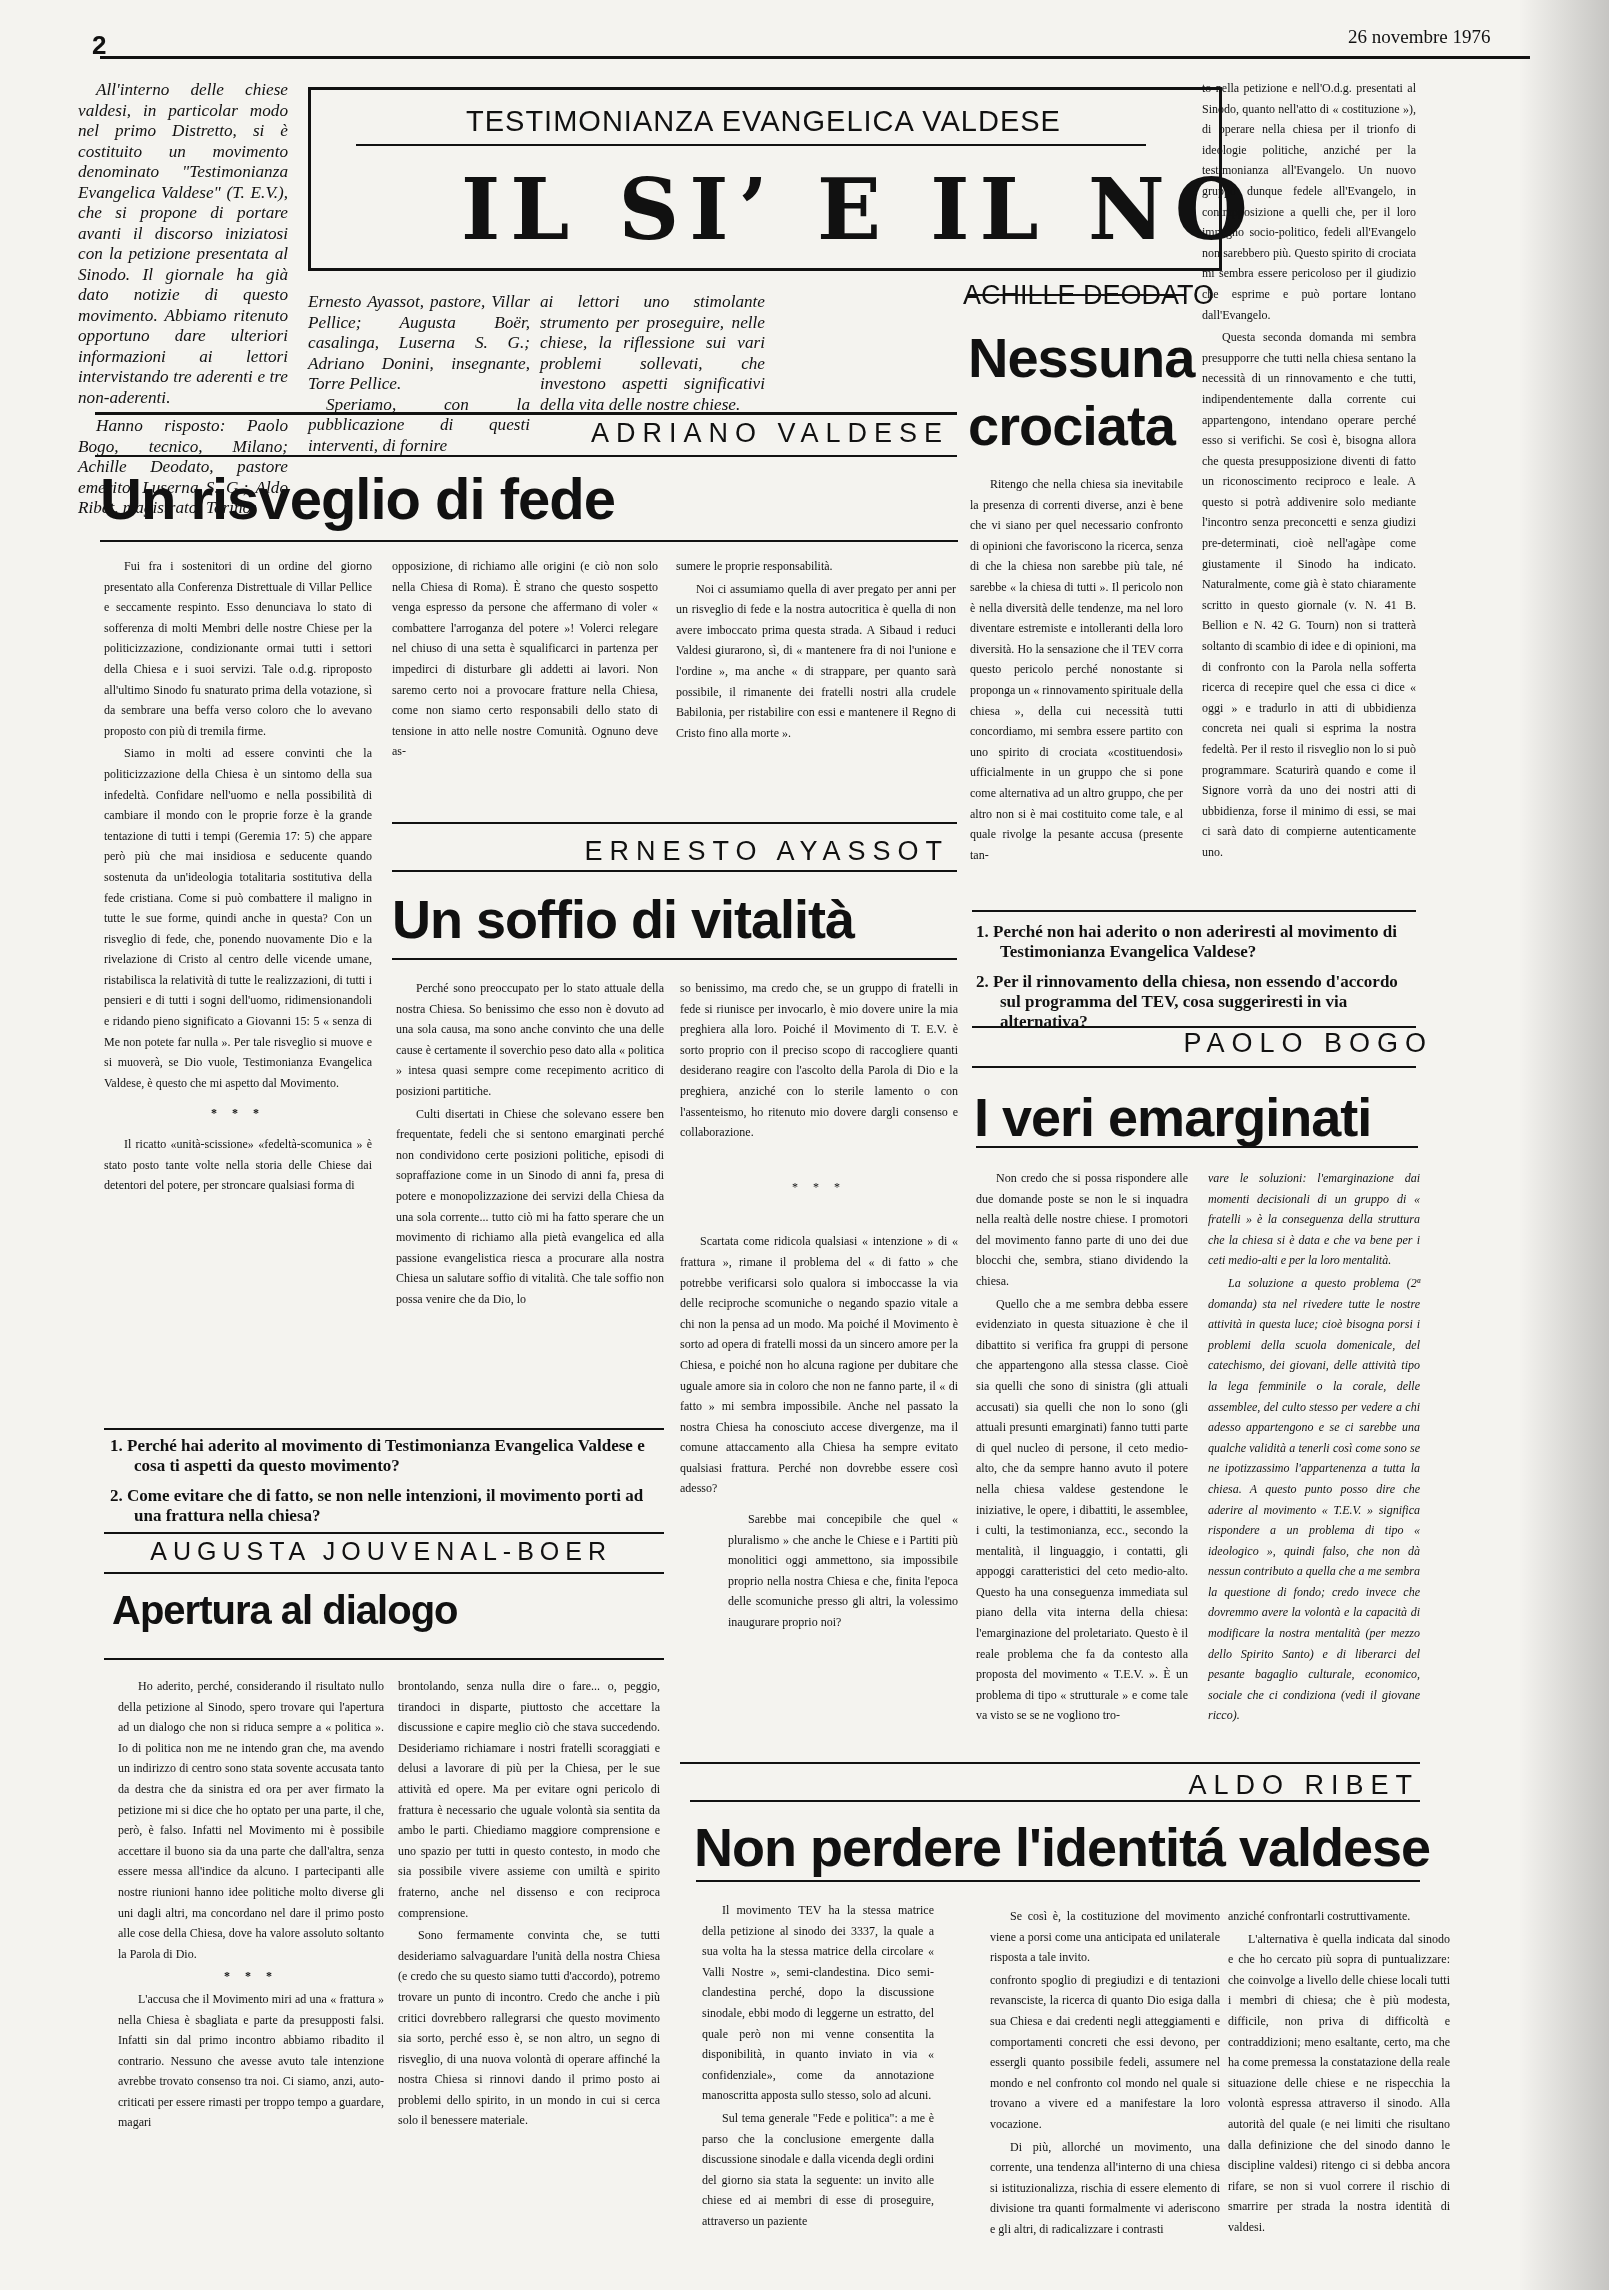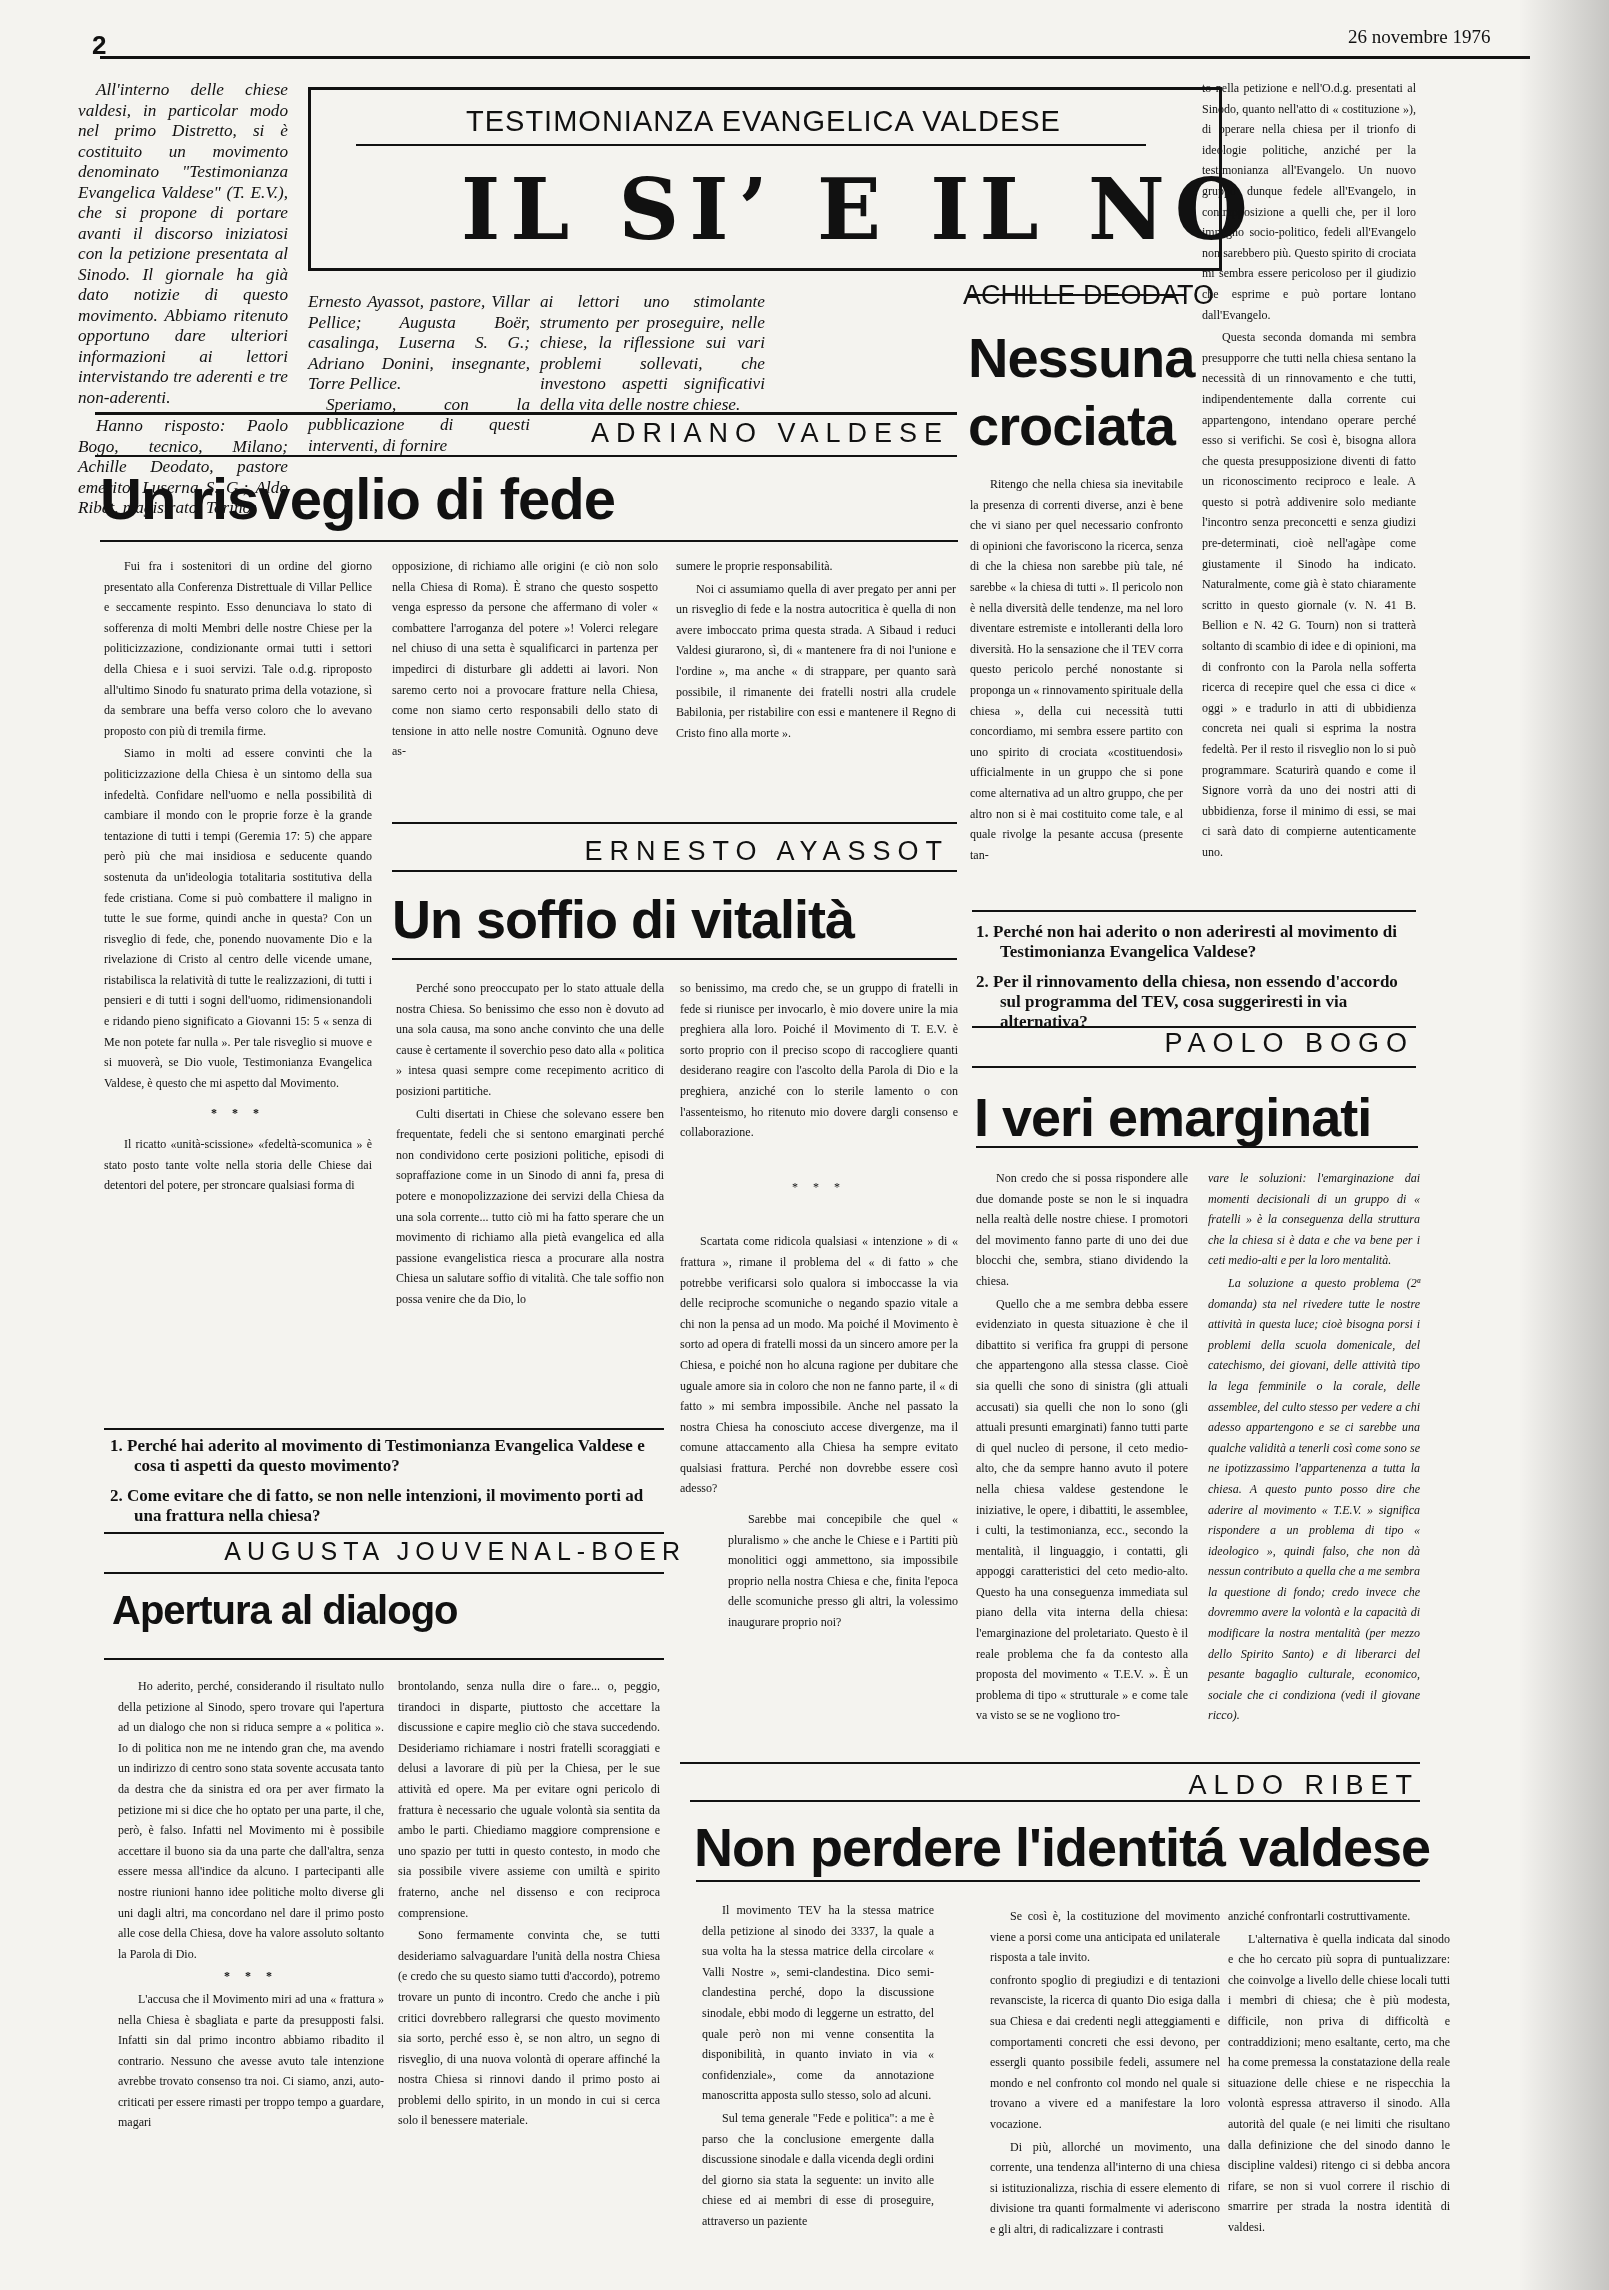--- a/index.html
+++ b/index.html
@@ -84,21 +84,21 @@
   <p style="margin-top:10px;margin-left:48px;">Sarebbe mai concepibile che quel « pluralismo » che anche le Chiese e i Partiti più monolitici oggi ammettono, sia impossibile proprio nella nostra Chiesa e che, finita l'epoca delle scomuniche presso gli altri, la volessimo inaugurare proprio noi?</p>
 </div>
 
 <div class="rule thin" style="left:104px;top:1428px;width:560px;"></div>
 <div class="q" style="left:110px;top:1436px;width:555px;">
   <div class="item">1. Perché hai aderito al movimento di Testimonianza Evangelica Valdese e cosa ti aspetti da questo movimento?</div>
   <div class="item">2. Come evitare che di fatto, se non nelle intenzioni, il movimento porti ad una frattura nella chiesa?</div>
 </div>
 
 <div class="rule thin" style="left:104px;top:1532px;width:560px;"></div>
-<div class="byline" style="right:923px;top:1536px;font-size:25px;letter-spacing:6px;">AUGUSTA JOUVENAL-BOER</div>
+<div class="byline" style="right:997px;top:1536px;font-size:25px;letter-spacing:6px;">AUGUSTA JOUVENAL-BOER</div>
 <div class="rule thin" style="left:104px;top:1572px;width:560px;"></div>
 <div class="headline" style="left:112px;top:1590px;font-size:40px;">Apertura al dialogo</div>
 <div class="rule thin" style="left:104px;top:1658px;width:560px;"></div>
 
 <div class="col" style="left:118px;top:1676px;width:266px;">
   <p>Ho aderito, perché, considerando il risultato nullo della petizione al Sinodo, spero trovare qui l'apertura ad un dialogo che non si riduca sempre a « politica ». Io di politica non me ne intendo gran che, ma avendo un indirizzo di centro sono stata sovente accusata tanto da destra che da sinistra ed ora per aver firmato la petizione mi si dice che ho optato per una parte, il che, però, è falso. Infatti nel Movimento mi è possibile accettare il buono sia da una parte che dall'altra, senza essere messa all'indice da alcuno. I partecipanti alle nostre riunioni hanno idee politiche molto diverse gli uni dagli altri, ma concordano nel dare il primo posto alle cose della Chiesa, dove ha valore assoluto soltanto la Parola di Dio.</p>
   <p class="stars" style="margin:2px 0 !important;">* * *</p>
   <p>L'accusa che il Movimento miri ad una « frattura » nella Chiesa è sbagliata e parte da presupposti falsi. Infatti sin dal primo incontro abbiamo ribadito il contrario. Nessuno che avesse avuto tale intenzione avrebbe trovato consenso tra noi. Ci siamo, anzi, auto-criticati per essere rimasti per troppo tempo a guardare, magari</p>
 </div>
 <div class="col" style="left:398px;top:1676px;width:262px;">
@@ -119,21 +119,21 @@
   <p>Questa seconda domanda mi sembra presupporre che tutti nella chiesa sentano la necessità di un rinnovamento e che tutti, indipendentemente dalla corrente cui appartengono, intendano operare perché esso si verifichi. Se così è, bisogna allora che questa presupposizione diventi di fatto un riconoscimento reciproco e leale. A questo si potrà addivenire solo mediante l'incontro senza preconcetti e senza giudizi pre-determinati, cioè nell'agàpe come giustamente il Sinodo ha indicato. Naturalmente, come già è stato chiaramente scritto in questo giornale (v. N. 41 B. Bellion e N. 42 G. Tourn) non si tratterà soltanto di scambio di idee e di opinioni, ma di confronto con la Parola nella sofferta ricerca di recepire quel che essa ci dice « oggi » e tradurlo in atti di ubbidienza concreta nei quali si esprima la nostra fedeltà. Per il resto il risveglio non lo si può programmare. Scaturirà quando e come il Signore vorrà da uno dei nostri atti di ubbidienza, forse il minimo di essi, se mai ci sarà dato di compierne autenticamente uno.</p>
 </div>
 
 <div class="rule thin" style="left:972px;top:910px;width:444px;"></div>
 <div class="q" style="left:976px;top:922px;width:440px;">
   <div class="item">1. Perché non hai aderito o non aderiresti al movimento di Testimonianza Evangelica Valdese?</div>
   <div class="item">2. Per il rinnovamento della chiesa, non essendo d'accordo sul programma del TEV, cosa suggeriresti in via alternativa?</div>
 </div>
 
 <div class="rule thin" style="left:972px;top:1026px;width:444px;"></div>
-<div class="byline" style="right:195px;top:1028px;">PAOLO BOGO</div>
+<div class="byline" style="right:176px;top:1028px;">PAOLO BOGO</div>
 <div class="rule thin" style="left:972px;top:1066px;width:444px;"></div>
 <div class="headline" style="left:974px;top:1090px;font-size:54px;">I veri emarginati</div>
 <div class="rule thin" style="left:976px;top:1146px;width:442px;"></div>
 
 <div class="col" style="left:976px;top:1168px;width:212px;">
   <p>Non credo che si possa rispondere alle due domande poste se non le si inquadra nella realtà delle nostre chiese. I promotori del movimento fanno parte di uno dei due blocchi che, sembra, stiano dividendo la chiesa.</p>
   <p>Quello che a me sembra debba essere evidenziato in questa situazione è che il dibattito si verifica fra gruppi di persone che appartengono alla stessa classe. Cioè sia quelli che sono di sinistra (gli attuali accusati) sia quelli che non lo sono (gli attuali presunti emarginati) fanno tutti parte di quel nucleo di persone, il ceto medio-alto, che da sempre hanno avuto il potere nella chiesa valdese gestendone le iniziative, le opere, i dibattiti, le assemblee, i culti, la testimonianza, ecc., secondo la mentalità, il linguaggio, i contatti, gli appoggi caratteristici del ceto medio-alto. Questo ha una conseguenza immediata sul piano della vita interna della chiesa: l'emarginazione del proletariato. Questo è il reale problema che fa da contesto alla proposta del movimento « T.E.V. ». È un problema di tipo « strutturale » e come tale va visto se se ne vogliono tro-</p>
 </div>
 <div class="col" style="left:1208px;top:1168px;width:212px;font-style:italic;">
   <p style="text-indent:0;">vare le soluzioni: l'emarginazione dai momenti decisionali di un gruppo di « fratelli » è la conseguenza della struttura che la chiesa si è data e che va bene per i ceti medio-alti e per la loro mentalità.</p>

